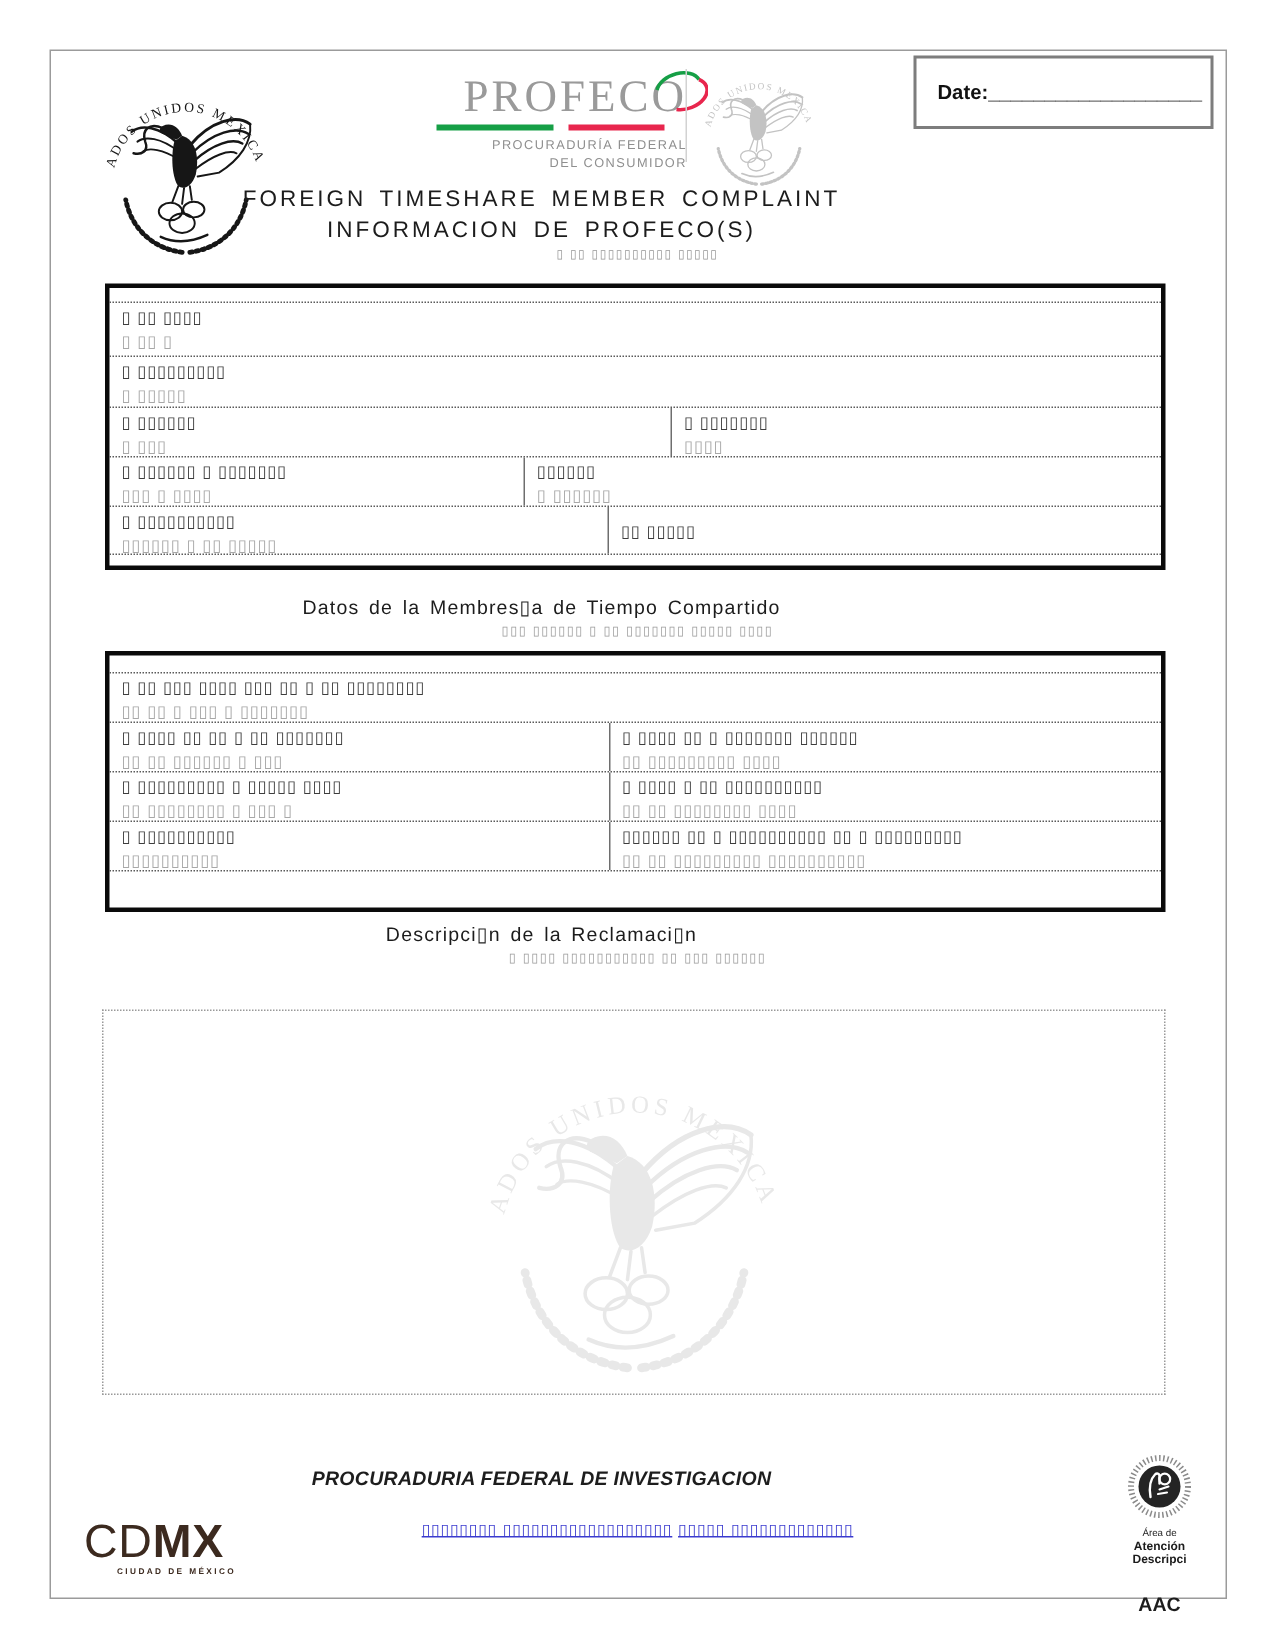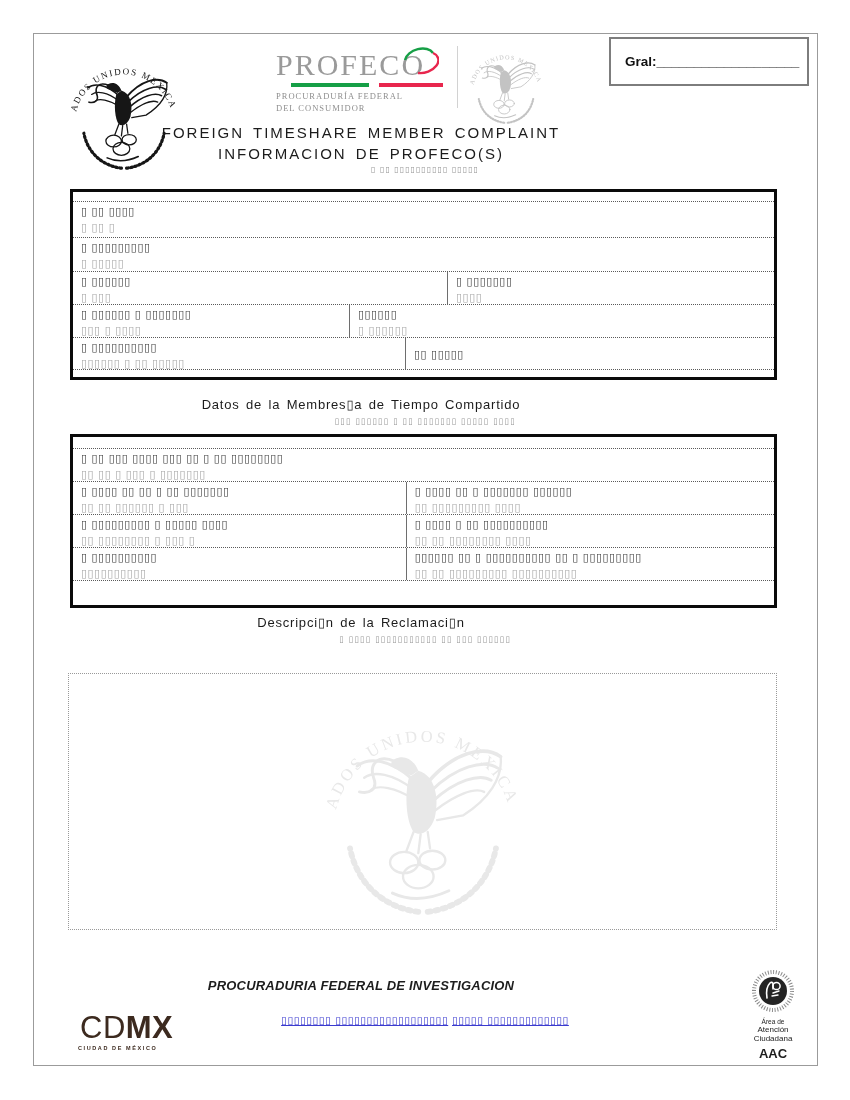--- a/index.html
+++ b/index.html
@@ -9,28 +9,28 @@
 
   
   #frame{left:33px;top:33px;width:783px;height:1031px;border:1px solid #9b9b9b;}
 
   
   #coat-left{left:56px;top:40px;width:136px;height:136px;color:#161616;}
   #seal-gray{left:460px;top:36px;width:92px;height:92px;color:#c3c3c3;}
   #hdr-divider{left:457px;top:46px;height:62px;border-left:1px solid #d2d2d2;}
 
   
-  #profeco{left:276px;top:50px;width:182px;text-align:left;}
+  #profeco{left:276px;top:50px;width:182px;text-align:right;}
   .pf-word{position:relative;display:inline-block;font-family:"Liberation Serif",serif;
            font-size:30px;color:#9a9a9a;letter-spacing:2px;line-height:1;}
   .pf-swoosh{position:absolute;right:-14px;top:-3px;}
   .pf-bars{margin-top:3px;height:4px;display:flex;justify-content:center;gap:10px;}
   .pf-bar-green{width:78px;height:4px;background:#169f46;}
   .pf-bar-red{width:64px;height:4px;background:#e8264d;}
-  .pf-sub{margin-top:4px;font-family:Liberation Serif, serif;font-size:8.5px;color:#8f8f8f;
+  .pf-sub{margin-top:4px;font-family:Liberation Sans, sans-serif;font-size:8.5px;color:#8f8f8f;
           letter-spacing:1px;line-height:1.4;}
 
   
   #date-box{left:609px;top:37px;width:200px;height:49px;border:2px solid #7d7d7d;background:#fff;
             display:flex;align-items:center;padding-left:14px;box-sizing:border-box;
             font-size:13.5px;font-weight:bold;color:#111;}
 
   
   .ctitle{left:0;width:722px;text-align:center;color:#1c1c1c;}
   #title1{top:124px;font-size:15px;letter-spacing:2px;word-spacing:3px;}
@@ -65,28 +65,28 @@
 
   
   #f-org{top:978px;font-size:13px;font-weight:bold;font-style:italic;color:#1d1d1d;letter-spacing:0.2px;}
   #f-address{top:997px;font-family:"Liberation Serif",serif;font-size:11.5px;color:#1f1f1f;}
   #f-address .tail{font-family:"DejaVu Sans",sans-serif;font-size:9.5px;color:#b4b4b4;letter-spacing:0.5px;}
   #f-links{top:1014px;font-size:10.5px;letter-spacing:0.5px;}
   #f-links a{color:#3a3acf;text-decoration:underline;font-family:"DejaVu Sans",sans-serif;}
 
   #cdmx{left:56px;top:1012px;color:#3c2a1f;line-height:1;}
   .cdmx-word{font-size:31px;letter-spacing:0.5px;}
-  .cdmx-cd{font-weight:400;margin-left:24px;}
+  .cdmx-cd{font-weight:400;}
   .cdmx-mx{font-weight:800;}
   .cdmx-sub{margin-top:3px;margin-left:22px;font-size:5.5px;letter-spacing:1.6px;font-weight:bold;}
 
   #aac{left:741px;top:970px;width:64px;text-align:center;color:#1c1c1c;}
   .aac-l1{font-size:6.5px;margin-top:2px;}
-  .aac-l2,.aac-l3{font-size:8px;font-weight:normal;line-height:1.15;}
-  .aac-l4{font-size:13px;font-weight:800;margin-top:3px;}
+  .aac-l2,.aac-l3{font-size:8px;font-weight:bold;line-height:1.15;}
+  .aac-l4{font-size:13px;font-weight:800;margin-top:18px;}
 </style>
 </head>
 <body>
 
 <div id="page">
 
   <svg width="0" height="0" style="position:absolute" aria-hidden="true">
     <defs>
       <symbol id="eagle-seal" viewBox="0 0 200 210">
         <path id="arcpath" d="M 26,112 A 76,76 0 0 1 174,112" fill="none"></path>
@@ -148,21 +148,21 @@
     </div>
   </div>
 
   <div id="hdr-divider" class="abs"></div>
 
   <svg id="seal-gray" class="abs" viewBox="0 0 200 210">
     <use href="#eagle-seal"></use>
   </svg>
 
   <div id="date-box" class="abs">
-    <span>Gral:</span>
+    <span>Date:</span>
       <span>___________________</span>
   </div>
 
   <div id="title1" class="abs ctitle">FOREIGN TIMESHARE MEMBER COMPLAINT</div>
   <div id="title2" class="abs ctitle">INFORMACION DE PROFECO(S)</div>
   <div id="title-sub" class="abs tofu-center">▯ ▯▯ ▯▯▯▯▯▯▯▯▯▯ ▯▯▯▯▯</div>
 
   <div id="table1" class="abs ftable">
     <div class="trow" style="height:10px"></div>
     <div class="trow" style="height:36px">
@@ -278,17 +278,17 @@
   <div id="aac" class="abs">
     <svg width="42" height="42" viewBox="0 0 42 42">
       <circle cx="21" cy="21" r="19" fill="none" stroke="#8a8a8a" stroke-width="4" stroke-dasharray="1,1.7"></circle>
       <circle cx="21" cy="21" r="14" fill="#242424"></circle>
       <path d="M15,28 C14,22 15,16 18,13 C19,12 21,12 21,14 L21,19" stroke="#fff" stroke-width="1.6" fill="none" stroke-linecap="round"></path>
       <circle cx="24.5" cy="16" r="3.6" stroke="#fff" stroke-width="1.5" fill="none"></circle>
       <path d="M21,23 L27,21 M20,26 L26,25" stroke="#fff" stroke-width="1.4" stroke-linecap="round"></path>
     </svg>
     <div class="aac-l1">Área de</div>
     <div class="aac-l2">Atención</div>
-    <div class="aac-l3">Ciudadana</div>
+    <div class="aac-l3">Descripci</div>
     <div class="aac-l4">AAC</div>
   </div>
 
 </div>
 
 </body></html>

